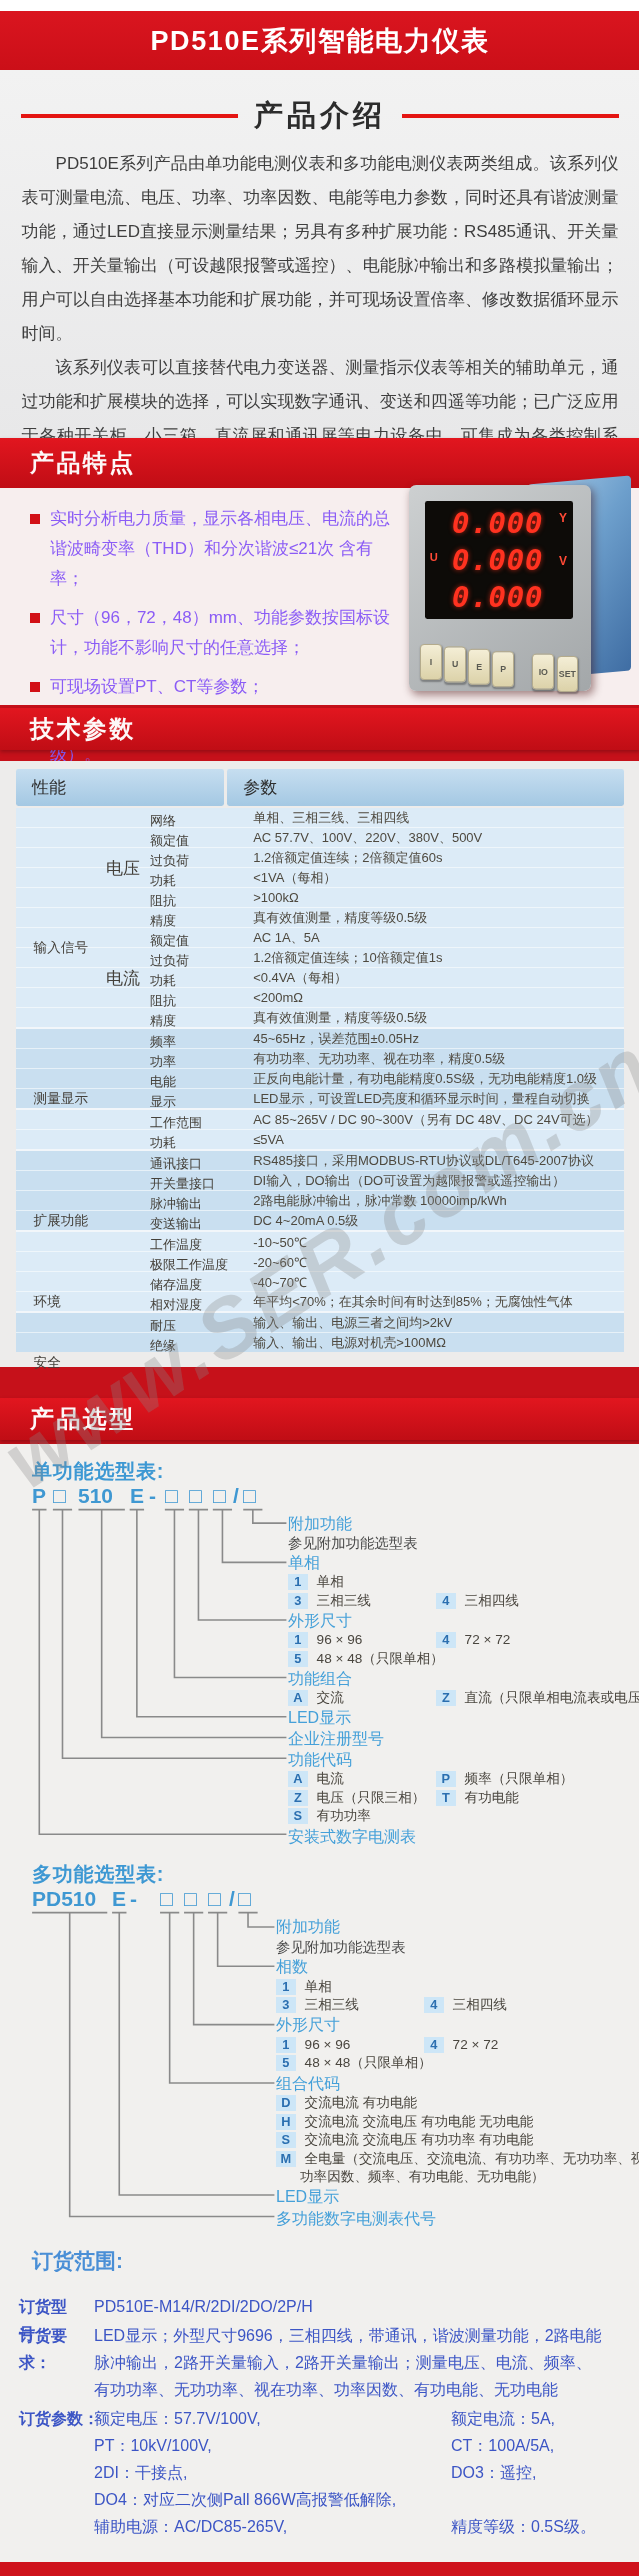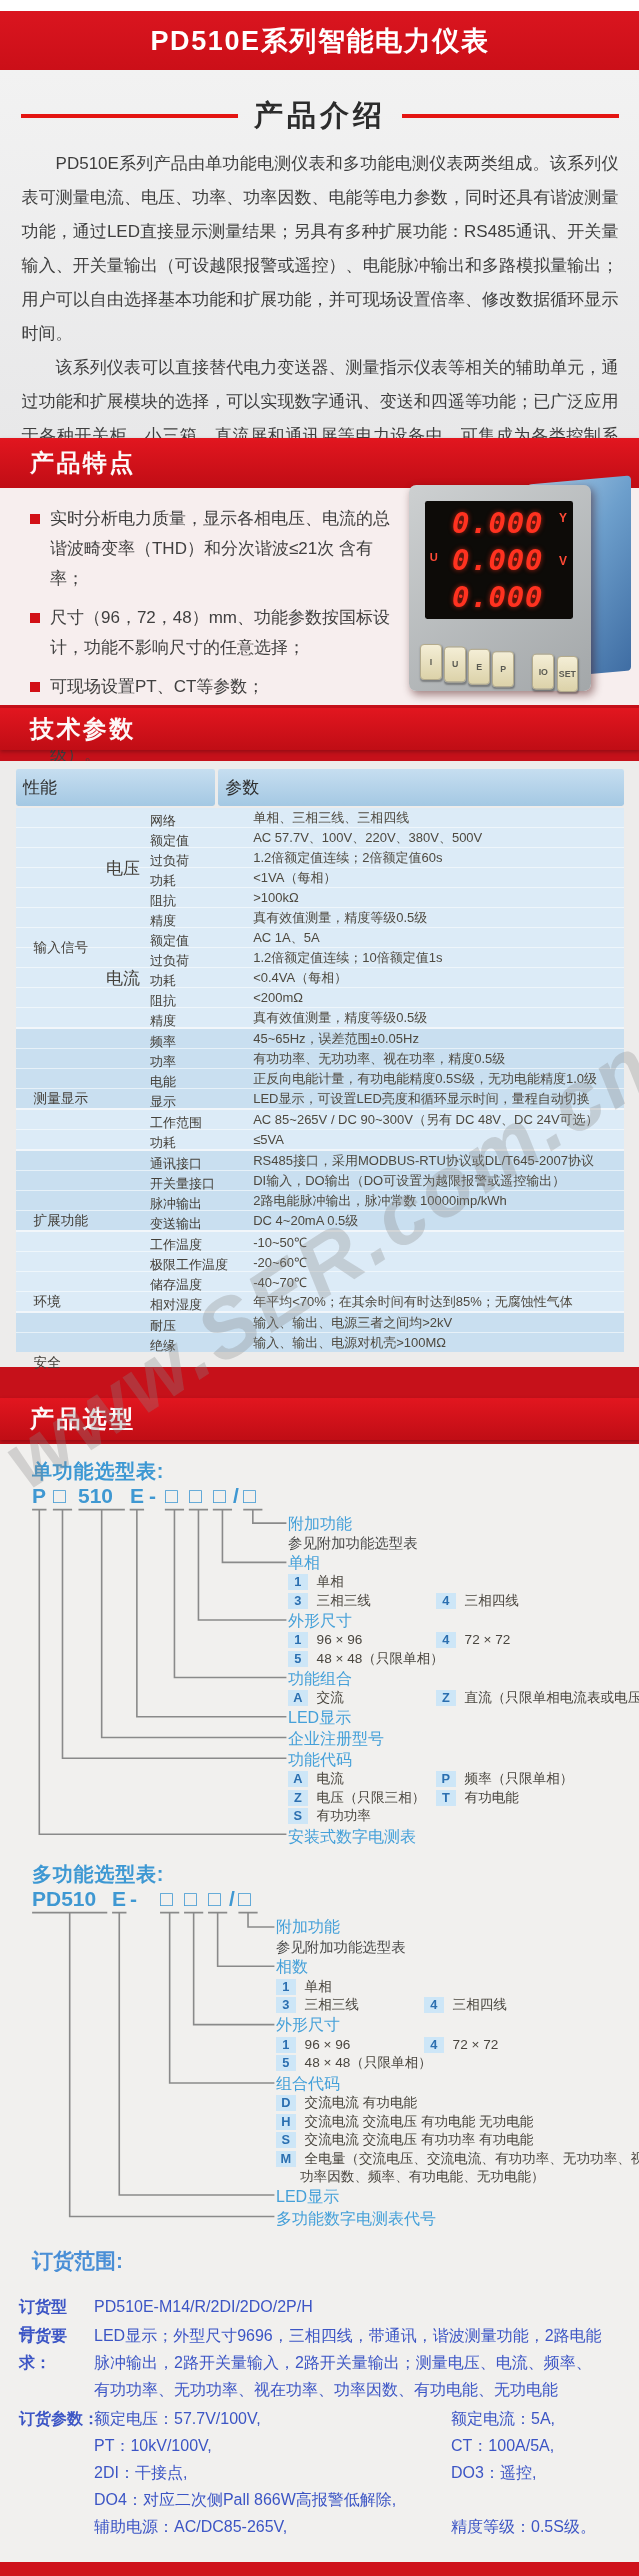--- a/index.html
+++ b/index.html
@@ -29,21 +29,21 @@
   .band{background:linear-gradient(180deg,#e2161f,#c00d15);box-shadow:0 1.6px 4px rgba(0,0,0,.25);}
   .band-label{position:absolute;left:30px;top:0;bottom:0;display:flex;align-items:center;
               color:#fdf8f8;font-size:24px;font-weight:bold;letter-spacing:2.4px;}
   .features-band{left:0;top:438px;width:640px;height:50px;}
   .tech-band{left:0;top:708px;width:640px;height:42px;}
   .select-band{left:0;top:1398px;width:640px;height:42px;}
 
   
   .features-panel{left:0;top:488px;width:640px;height:217px;background:#f7eeee;}
   .feature-list{position:absolute;left:30px;top:16px;width:376px;}
-  .feature-item{display:flex;gap:10.4px;font-size:17px;line-height:30px;color:#404040;
+  .feature-item{display:flex;gap:10.4px;font-size:17px;line-height:30px;color:#8b5cf6;
                 margin-bottom:8.8px;}
   .bullet{flex:none;width:9.6px;height:9.6px;background:#d21016;margin-top:10.4px;}
 
   
   .meter{left:409px;top:477px;width:225px;height:225px;z-index:5;}
   .m-back{position:absolute;right:3.2px;top:3.2px;width:104px;height:195px;border-radius:4px;
           background:linear-gradient(125deg,#a9cce8 0%,#6d9fcc 45%,#3f6da3 100%);
           transform:skewY(-5deg);}
   .m-body{position:absolute;left:0;top:8px;width:182px;height:206px;border-radius:7.2px;
           background:linear-gradient(145deg,#cdd0d1,#a3a7a9);
@@ -61,21 +61,21 @@
   .m-keys{position:absolute;left:11.2px;right:12.8px;bottom:11.2px;display:flex;gap:2.4px;}
   .key{flex:1;height:34px;background:linear-gradient(#f4eed6,#dcd2a9);border:0.8px solid #b4ab8c;
        border-radius:4px;display:flex;align-items:center;justify-content:center;
        font-size:8.8px;font-weight:bold;color:#5a5a52;box-shadow:0.8px 1.6px 1.6px rgba(0,0,0,.3);}
 
   
   .tech-panel{left:0;top:761px;width:640px;height:606px;background:#edeceb;}
   .ttable{position:absolute;left:16px;top:8px;width:608px;}
   .thead{display:flex;gap:3.2px;height:37px;margin-bottom:2.4px;}
   .th{background:linear-gradient(180deg,#c6def0,#a4c8e3);display:flex;align-items:center;
-      padding-left:7px;font-size:17px;color:#2e2e2e;border-radius:2.4px;font-family:Liberation Serif, serif;}
+      padding-left:16px;font-size:17px;color:#2e2e2e;border-radius:2.4px;font-family:Liberation Serif, serif;}
   .th1{width:192px;}
   .th2{flex:1;}
   .tgroup{position:relative;}
   .tgroup+.tgroup{border-top:2.4px solid #f2f6fa;}
   .shadeA{background:#dcebf7;}
   .shadeB{background:#c9dff0;}
   .trow{height:19px;display:flex;align-items:center;padding-left:134px;}
   .rb{border-top:0.8px solid rgba(255,255,255,.55);}
   .c-s2{width:92px;font-size:13px;color:#45413a;flex:none;margin-top:6px;}
   .c-v{flex:1;font-size:13px;color:#4e493f;padding-left:11.2px;white-space:nowrap;overflow:hidden;}

